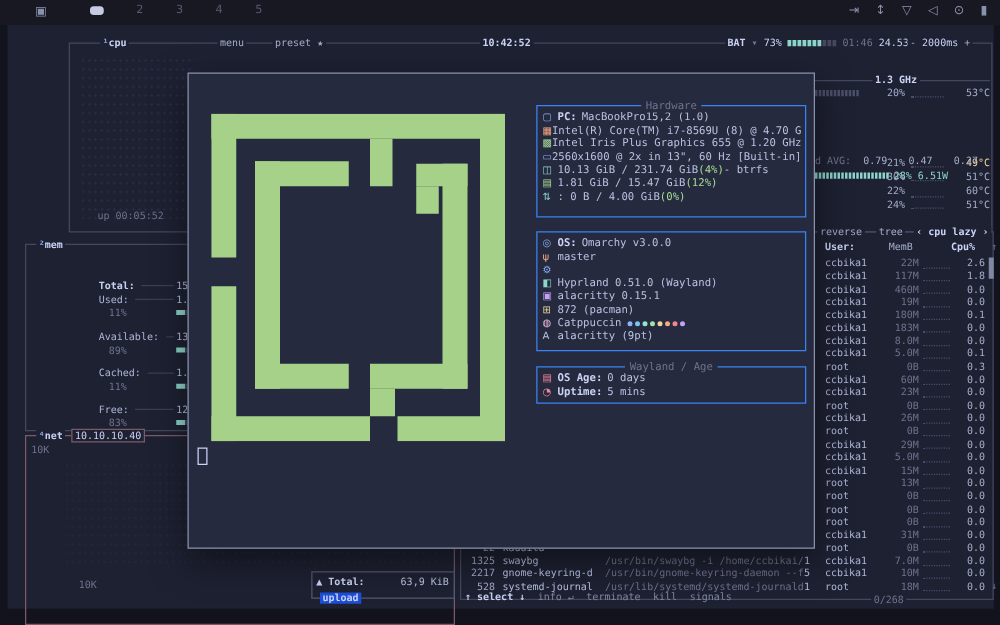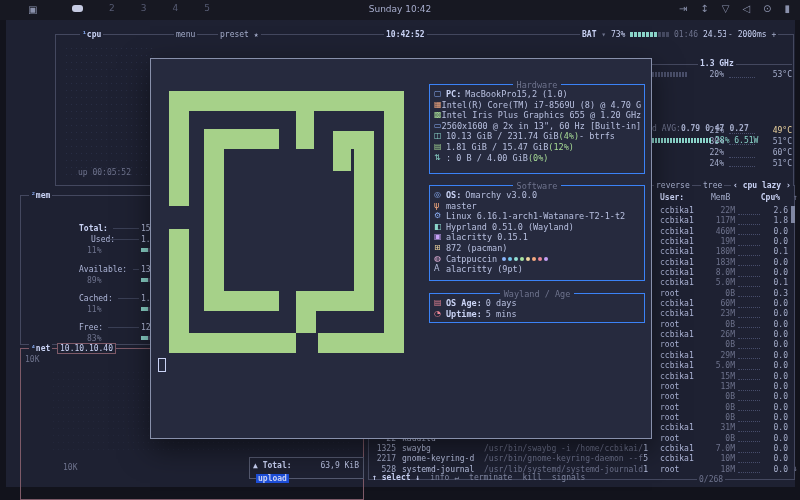--- a/index.html
+++ b/index.html
@@ -61,21 +61,20 @@
 
   <div id="topbar">
     <div id="launcher">▣</div>
     <div id="ws">
         <div class="ws-pill"></div>
         <span>2</span>
         <span>3</span>
         <span>4</span>
         <span>5</span>
       </div>
-    <div id="clockdate">Sunday 10:42</div>
     <div id="tray">
         <span>⇥</span>
         <span>↕</span>
         <span>▽</span>
         <span>◁</span>
         <span>⊙</span>
         <span>▮</span>
       </div>
   </div>
 
@@ -166,21 +165,21 @@
             <span class="meter" style="width: 40px;"></span>
             <span style="width: 32px; text-align: right; color: rgb(165, 173, 203);">24%</span>
             <span style="width: 36px; display: flex; justify-content: center;">
               <span class="dotline" style="width: 26px;"></span>
             </span>
             <span style="width: 32px; text-align: right; color: rgb(165, 173, 203);">51°C</span>
           </div>
         </div>
       <div class="abs" style="left:596px;top:89px;width:140px;display:flex;">
         <span class="dim">d AVG:</span>
-        <span id="loadvals" style="flex:1;display:flex;justify-content:flex-start;gap:5px;color:#a5adcb;font-weight:bold;">
+        <span id="loadvals" style="flex:1;display:flex;justify-content:center;gap:17px;color:#a5adcb;">
             <span>0.79</span>
             <span>0.47</span>
             <span>0.27</span>
           </span>
       </div>
       <div class="abs" style="left:596px;top:101px;width:140px;display:flex;align-items:center;">
         <span class="meter" id="pwrmeter" style="margin-right:4px;">
             <i style="background: rgb(139, 213, 202);"></i>
             <i style="background: rgb(139, 213, 202);"></i>
             <i style="background: rgb(139, 213, 202);"></i>
@@ -205,21 +204,21 @@
         <span style="color:#8bd5ca;">28%</span>&nbsp;<span style="color:#8bd5ca;">6.51W</span>
       </div>
     </div>
 
     <div class="box" style="left:14px;top:175px;width:350px;height:148px;">
       <div class="btitle" style="left:8px;"><span class="bkey">²</span><span>mem</span></div>
       <div id="memrows">
           <div class="abs" style="left: 58px; top: 28px; color: rgb(202, 211, 245); font-weight: bold;">Total:</div>
           <div class="abs" style="left: 92px; top: 32px; width: 26px; border-top: 1px solid rgb(58, 63, 85);"></div>
           <div class="abs" style="left: 120px; top: 28px; color: rgb(184, 192, 224);">15</div>
-          <div class="abs" style="left: 58px; top: 39px; color: rgb(174, 182, 216); font-weight: normal; margin-left: 12px;">Used:</div>
+          <div class="abs" style="left: 58px; top: 39px; color: rgb(174, 182, 216); font-weight: normal;">Used:</div>
           <div class="abs" style="left: 87px; top: 43px; width: 31px; border-top: 1px solid rgb(58, 63, 85);"></div>
           <div class="abs" style="left: 120px; top: 39px; color: rgb(184, 192, 224);">1.</div>
           <div class="abs" style="left: 66px; top: 50px; color: rgb(110, 115, 141);">11%</div>
           <div class="abs" style="left: 120px; top: 52px; width: 12px; height: 4px; background: linear-gradient(90deg, rgb(139, 213, 202) 60%, rgb(68, 72, 95) 60%);"></div>
           <div class="abs" style="left: 58px; top: 69px; color: rgb(174, 182, 216); font-weight: normal;">Available:</div>
           <div class="abs" style="left: 112px; top: 73px; width: 6px; border-top: 1px solid rgb(58, 63, 85);"></div>
           <div class="abs" style="left: 120px; top: 69px; color: rgb(184, 192, 224);">13</div>
           <div class="abs" style="left: 66px; top: 80px; color: rgb(110, 115, 141);">89%</div>
           <div class="abs" style="left: 120px; top: 82px; width: 12px; height: 4px; background: linear-gradient(90deg, rgb(139, 213, 202) 60%, rgb(68, 72, 95) 60%);"></div>
           <div class="abs" style="left: 58px; top: 98px; color: rgb(174, 182, 216); font-weight: normal;">Cached:</div>
@@ -564,34 +563,32 @@
               <span class="ff-pct">(12%)</span>
             </div>
             <div class="ff-row">
               <span class="ff-icon" style="color: rgb(139, 213, 202);">⇅</span>
               <span class="ff-text">: 0 B / 4.00 GiB </span>
               <span class="ff-pct">(0%)</span>
             </div>
           </div>
         </div>
         <div class="ff-box" style="top: 126px; height: 94px;">
-          <div class="ff-title"><span>Software</span></div>
           <div class="ff-rows">
             <div class="ff-row">
               <span class="ff-icon" style="color: rgb(138, 173, 244);">◎</span>
               <span class="ff-label">OS:</span>
               <span class="ff-text">Omarchy v3.0.0</span>
             </div>
             <div class="ff-row">
               <span class="ff-icon" style="color: rgb(245, 169, 127);">ψ</span>
               <span class="ff-text">master</span>
             </div>
             <div class="ff-row">
               <span class="ff-icon" style="color: rgb(138, 173, 244);">⚙</span>
-              <span class="ff-text">Linux 6.16.1-arch1-Watanare-T2-1-t2</span>
             </div>
             <div class="ff-row">
               <span class="ff-icon" style="color: rgb(139, 213, 202);">◧</span>
               <span class="ff-text">Hyprland 0.51.0 (Wayland)</span>
             </div>
             <div class="ff-row">
               <span class="ff-icon" style="color: rgb(198, 160, 246);">▣</span>
               <span class="ff-text">alacritty 0.15.1</span>
             </div>
             <div class="ff-row">

